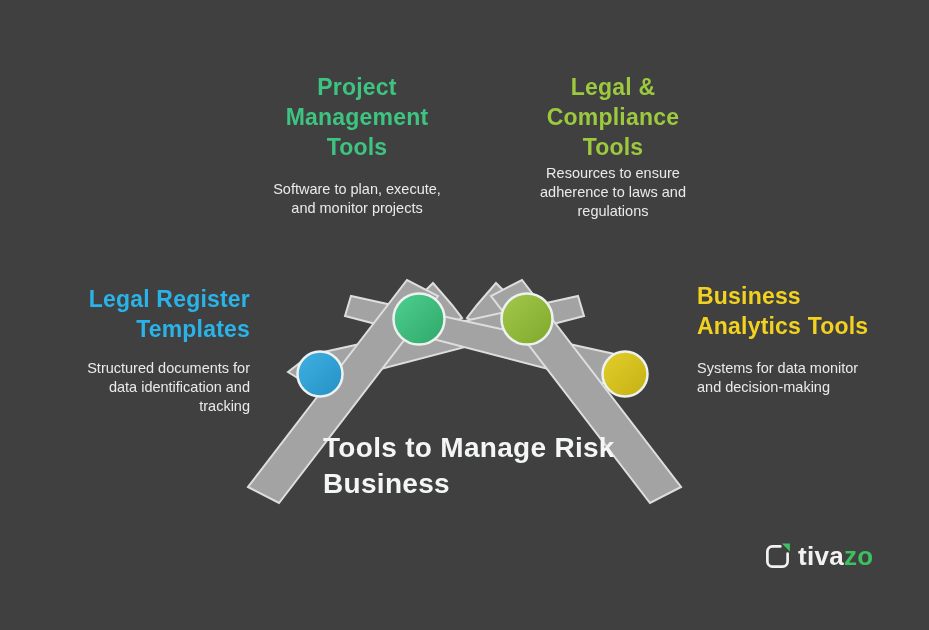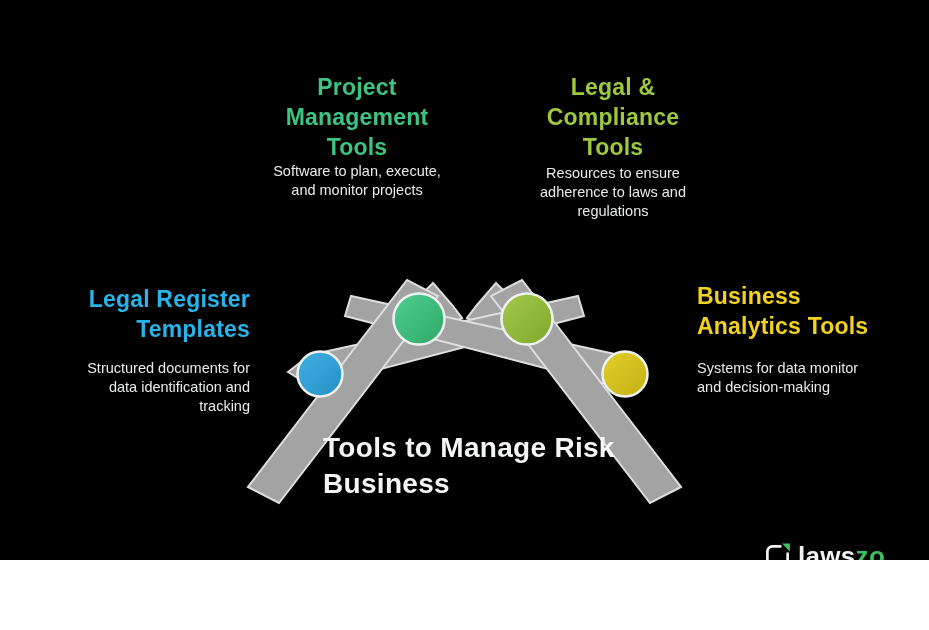--- a/index.html
+++ b/index.html
@@ -1,34 +1,34 @@
 <!DOCTYPE html>
 <html><head>
 <meta charset="utf-8">
 <style>
   html,body{margin:0;padding:0;}
   .canvas{
     position:relative;
-    width:929px;height:560px;
-    background:#000000;
+    width:929px;height:630px;
+    background:#404040;
     overflow:hidden;
     font-family:"Liberation Sans", sans-serif;
   }
   .shape-svg{position:absolute;left:0;top:0;width:929px;height:630px;}
   .item{position:absolute;}
   .item h2{
     margin:0;font-size:23px;line-height:30px;font-weight:700;
     letter-spacing:0.2px;
   }
   .item p{
     margin:0;font-size:14.5px;line-height:19px;color:#e8ebe9;font-weight:400;
   }
   .item-pm{left:267px;top:72px;width:180px;text-align:center;}
   .item-pm h2{color:#3ec481;}
-  .item-pm p{}
+  .item-pm p{margin-top:18px;}
   .item-legal{left:523px;top:72px;width:180px;text-align:center;}
   .item-legal h2{color:#9cc93e;}
   .item-legal p{margin-top:2px;}
   .item-risk{left:60px;top:284px;width:190px;text-align:right;}
   .item-risk h2{color:#2ab3e8;}
   .item-risk p{margin-top:15px;margin-left:25px;}
   .item-biz{left:697px;top:269px;width:175px;text-align:left;margin-top:12px;}
   .item-biz h2{color:#f2d21f;}
   .item-biz p{margin-top:18px;}
   .main-title{
@@ -107,16 +107,16 @@
     <p>Systems for data monitor and decision-making</p>
   </div>
 
   <div class="main-title">Tools to Manage Risk Business</div>
 
   <div class="brand">
     <svg class="brand-icon" viewBox="0 0 24 24" aria-hidden="true">
       <path d="M14.5 3 H7.5 A4.5 4.5 0 0 0 3 7.5 V16.5 A4.5 4.5 0 0 0 7.5 21 H16.5 A4.5 4.5 0 0 0 21 16.5 V9.5" fill="none" stroke="#f2f2f2" stroke-width="2.4" stroke-linecap="round"></path>
       <polygon points="16,0.5 23,0.5 23,7.5" fill="#3cc060"></polygon>
     </svg>
-    <span class="brand-text"><span>laws</span><span class="suffix">zo</span></span>
+    <span class="brand-text"><span>tiva</span><span class="suffix">zo</span></span>
   </div>
 
 </div>
 
 </body></html>

